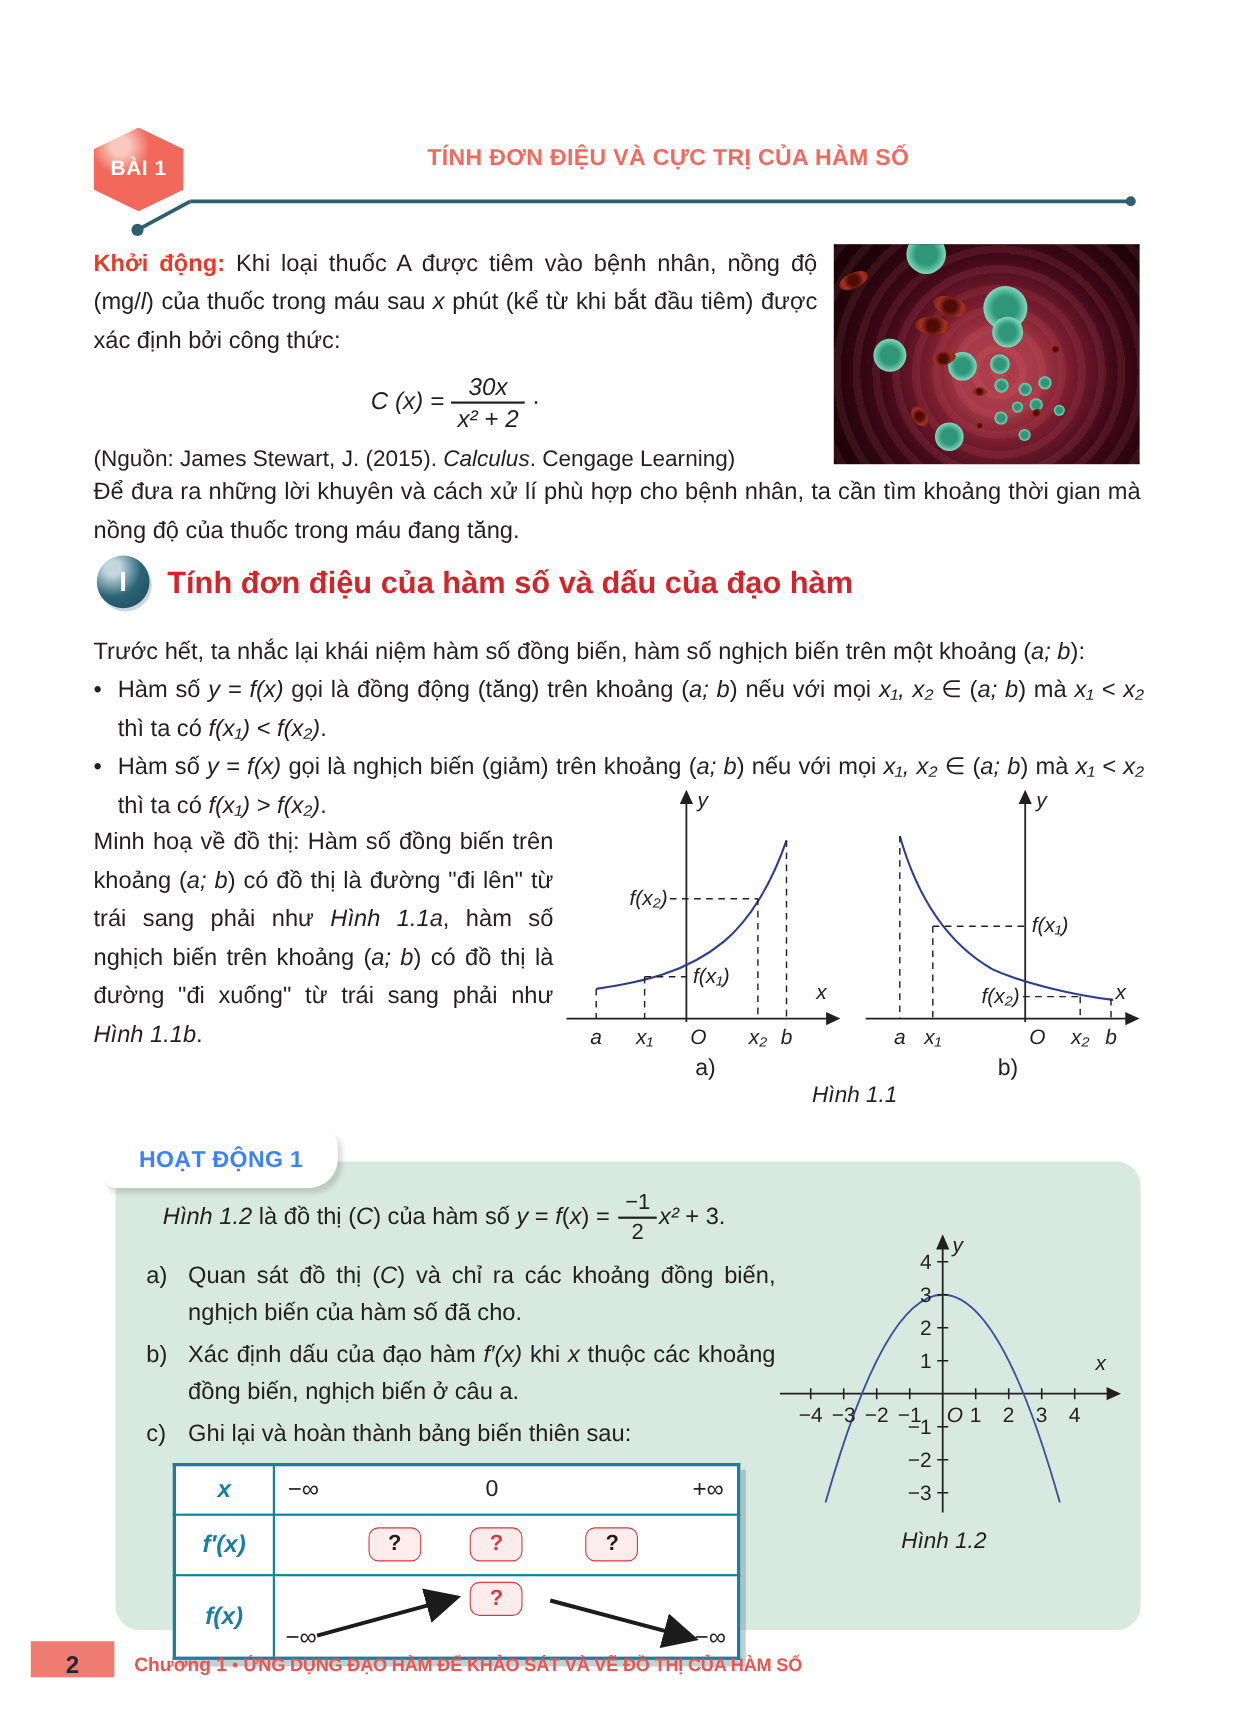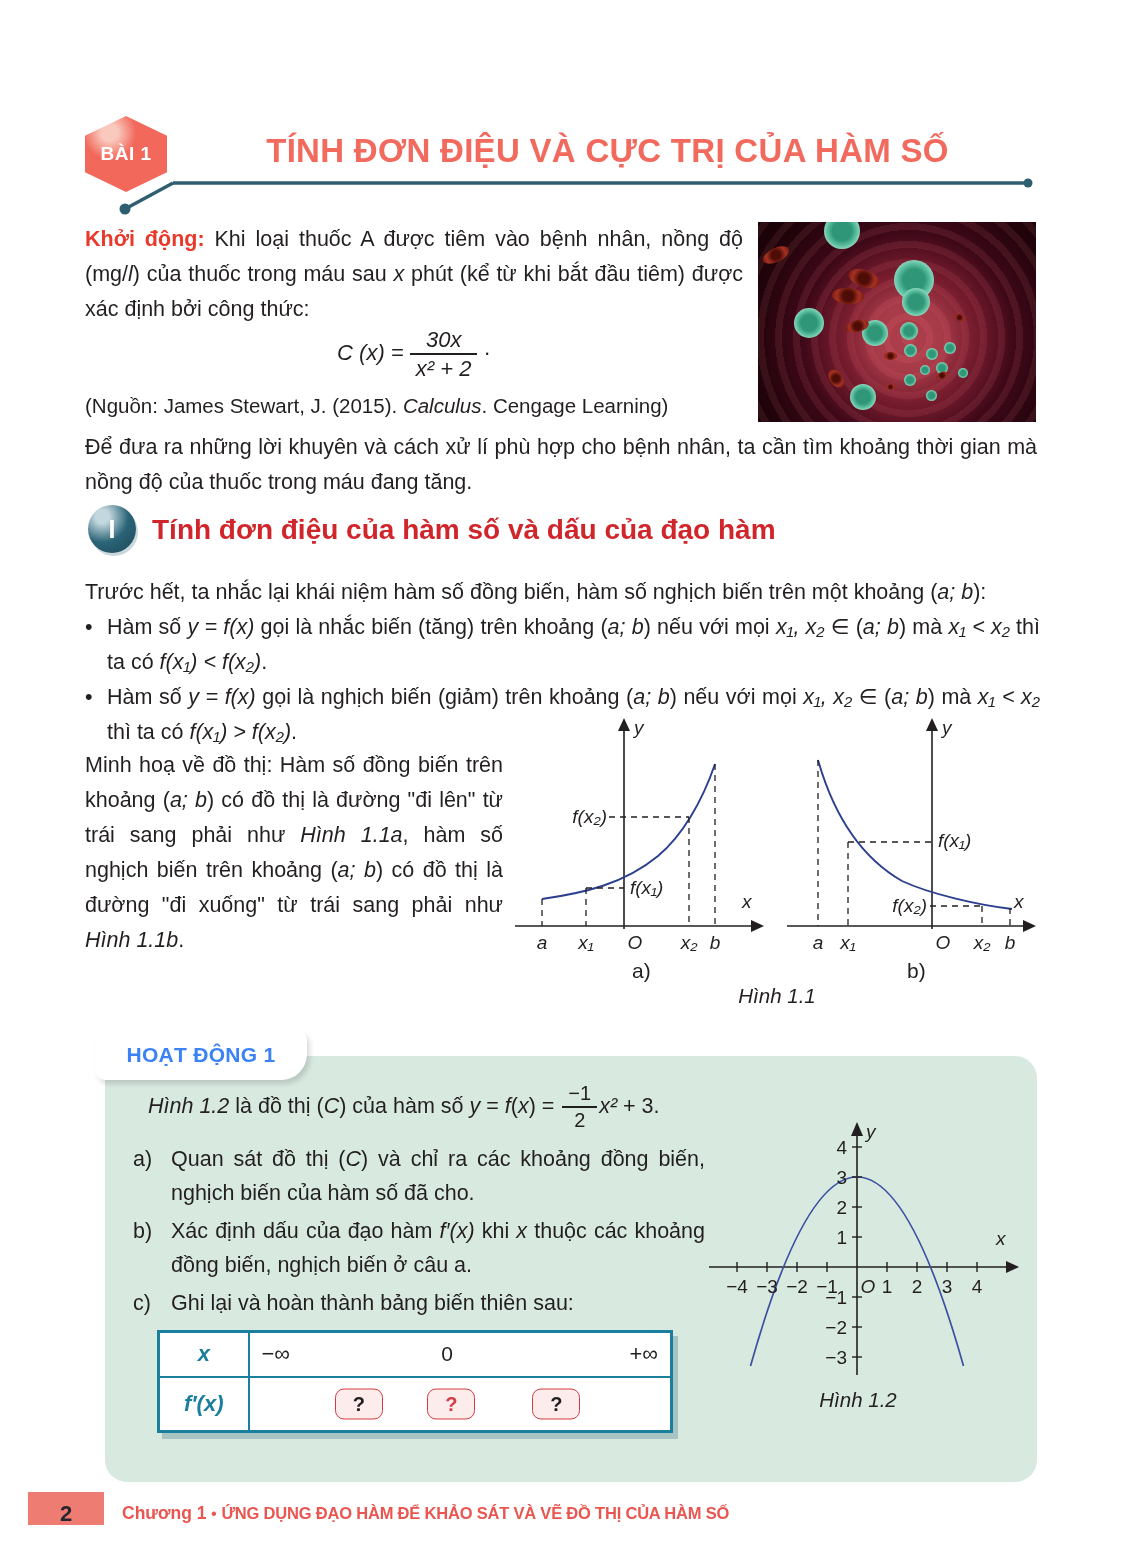--- a/index.html
+++ b/index.html
@@ -6,28 +6,28 @@
   body { background:#ffffff; font-family:"Liberation Sans","DejaVu Sans",sans-serif; color:#231f20; }
   .page { position:relative; width:1123px; height:1525px; background:#fff; overflow:hidden; }
 
   
   .badge { position:absolute; left:85px; top:116px; width:82px; height:76px;
     clip-path:polygon(50% 0%,100% 26%,100% 74%,50% 100%,0% 74%,0% 26%);
     background:radial-gradient(circle at 30% 22%, #f9c9bd 0 10%, #f2695c 32%);
     display:flex; align-items:center; justify-content:center; }
   .badge span { color:#fff; font-weight:bold; font-size:19px; letter-spacing:.5px; }
   .lesson-title { position:absolute; left:175px; top:132px; width:865px; text-align:center;
-    color:#f16a5d; font-weight:800; font-size:33px; letter-spacing:.3px; white-space:nowrap; }
+    color:#f16a5d; font-weight:800; font-size:21px; letter-spacing:.3px; white-space:nowrap; }
   .header-rule { position:absolute; left:80px; top:162px; }
 
   
   .body-text { font-size:21.5px; line-height:35px; text-align:justify; }
   .kd-block { position:absolute; left:85px; top:222px; width:658px; }
   .kd-label { color:#e8392a; font-weight:bold; }
-  .formula-row { margin-top:0; text-align:center; font-size:22px; }
+  .formula-row { margin-top:12px; text-align:center; font-size:22px; }
   .frac { display:inline-block; vertical-align:middle; text-align:center; line-height:1.15; }
   .frac .num { display:block; border-bottom:2px solid #231f20; padding:0 6px 1px; }
   .frac .den { display:block; padding:1px 6px 0; }
   .math-it { font-style:italic; }
   .source-line { margin-top:12px; font-size:20.5px; }
   .vessel { position:absolute; left:758px; top:222px; width:278px; height:200px; overflow:hidden;
     background:
       radial-gradient(circle at 54% 58%, rgba(232,94,104,.50) 0 18%, rgba(180,50,70,.35) 34%, transparent 55%),
       repeating-radial-gradient(circle at 54% 58%, rgba(255,130,140,.10) 0 7px, rgba(60,5,20,.12) 7px 18px),
       radial-gradient(circle at 54% 58%, #7c2234 0%, #5d1425 32%, #3d0818 58%, #1d0309 82%, #120104 100%);
@@ -157,21 +157,21 @@
 
   <div class="sec-ball">
       <span>I</span>
     </div>
   <h2 class="sec-title">Tính đơn điệu của hàm số và dấu của đạo hàm</h2>
 
   <div class="sec-body body-text">
     <p><span>Trước hết, ta nhắc lại khái niệm hàm số đồng biến, hàm số nghịch biến trên một khoảng (</span><i>a; b</i><span>):</span></p>
     <div class="bullet-row">
       <span class="bullet-dot">•</span>
-      <span class="bullet-text"><span>Hàm số </span><i>y = f(x)</i><span> gọi là nhắc biến (tăng) trên khoảng (</span><i>a; b</i><span>) nếu với mọi </span><i>x₁, x₂</i><span> ∈ (</span><i>a; b</i><span>) mà </span><i>x₁ &lt; x₂</i><span> thì ta có </span><i>f(x₁) &lt; f(x₂)</i><span>.</span></span>
+      <span class="bullet-text"><span>Hàm số </span><i>y = f(x)</i><span> gọi là đồng động (tăng) trên khoảng (</span><i>a; b</i><span>) nếu với mọi </span><i>x₁, x₂</i><span> ∈ (</span><i>a; b</i><span>) mà </span><i>x₁ &lt; x₂</i><span> thì ta có </span><i>f(x₁) &lt; f(x₂)</i><span>.</span></span>
     </div>
     <div class="bullet-row">
       <span class="bullet-dot">•</span>
       <span class="bullet-text"><span>Hàm số </span><i>y = f(x)</i><span> gọi là nghịch biến (giảm) trên khoảng (</span><i>a; b</i><span>) nếu với mọi </span><i>x₁, x₂</i><span> ∈ (</span><i>a; b</i><span>) mà </span><i>x₁ &lt; x₂</i><span> thì ta có </span><i>f(x₁) &gt; f(x₂)</i><span>.</span></span>
     </div>
   </div>
 
   <p class="body-text minhhoa"><span>Minh hoạ về đồ thị: Hàm số đồng biến trên khoảng (</span><i>a; b</i><span>) có đồ thị là đường "đi lên" từ trái sang phải như </span><i>Hình 1.1a</i><span>, hàm số nghịch biến trên khoảng (</span><i>a; b</i><span>) có đồ thị là đường "đi xuống" từ trái sang phải như </span><i>Hình 1.1b</i><span>.</span></p>
 
   <div class="fig11">
@@ -255,20 +255,37 @@
           </td>
         </tr>
         <tr class="row-fpx">
           <th>f′(x)</th>
           <td>
             <span class="cell-abs qbox q-dark" style="left:26%;top:50%;transform:translate(-50%,-50%);">?</span>
             <span class="cell-abs qbox q-red" style="left:48%;top:50%;transform:translate(-50%,-50%);">?</span>
             <span class="cell-abs qbox q-dark" style="left:73%;top:50%;transform:translate(-50%,-50%);">?</span>
           </td>
         </tr>
+        <tr class="row-fx">
+          <th>f(x)</th>
+          <td>
+            <svg width="100%" height="72" viewBox="0 0 420 72" style="position:absolute;left:0;top:0;">
+              <defs>
+                <marker id="bbt-ah" markerWidth="9" markerHeight="9" refX="7" refY="4.5" orient="auto">
+                  <path d="M0,0 L9,4.5 L0,9 Z" fill="#1c1c1c"></path>
+                </marker>
+              </defs>
+              <line x1="38" y1="54" x2="162" y2="20" stroke="#1c1c1c" stroke-width="3.6" marker-end="url(#bbt-ah)"></line>
+              <line x1="250" y1="22" x2="378" y2="56" stroke="#1c1c1c" stroke-width="3.6" marker-end="url(#bbt-ah)"></line>
+            </svg>
+            <span class="cell-abs inf" style="left:10px;bottom:5px;">−∞</span>
+            <span class="cell-abs qbox q-red" style="left:48%;top:5px;transform:translateX(-50%);">?</span>
+            <span class="cell-abs inf" style="right:10px;bottom:5px;">−∞</span>
+          </td>
+        </tr>
       </tbody>
         </table>
     </div>
 
     <div class="act-right">
       <svg width="338" height="300" viewBox="0 0 338 300">
         <line class="gline" x1="20" y1="185" x2="318" y2="185"></line>
         <polygon class="garrow" points="317,179 330,185 317,191"></polygon>
         <line class="gline" x1="168" y1="293" x2="168" y2="52"></line>
         <polygon class="garrow" points="162,54 168,40 174,54"></polygon>

